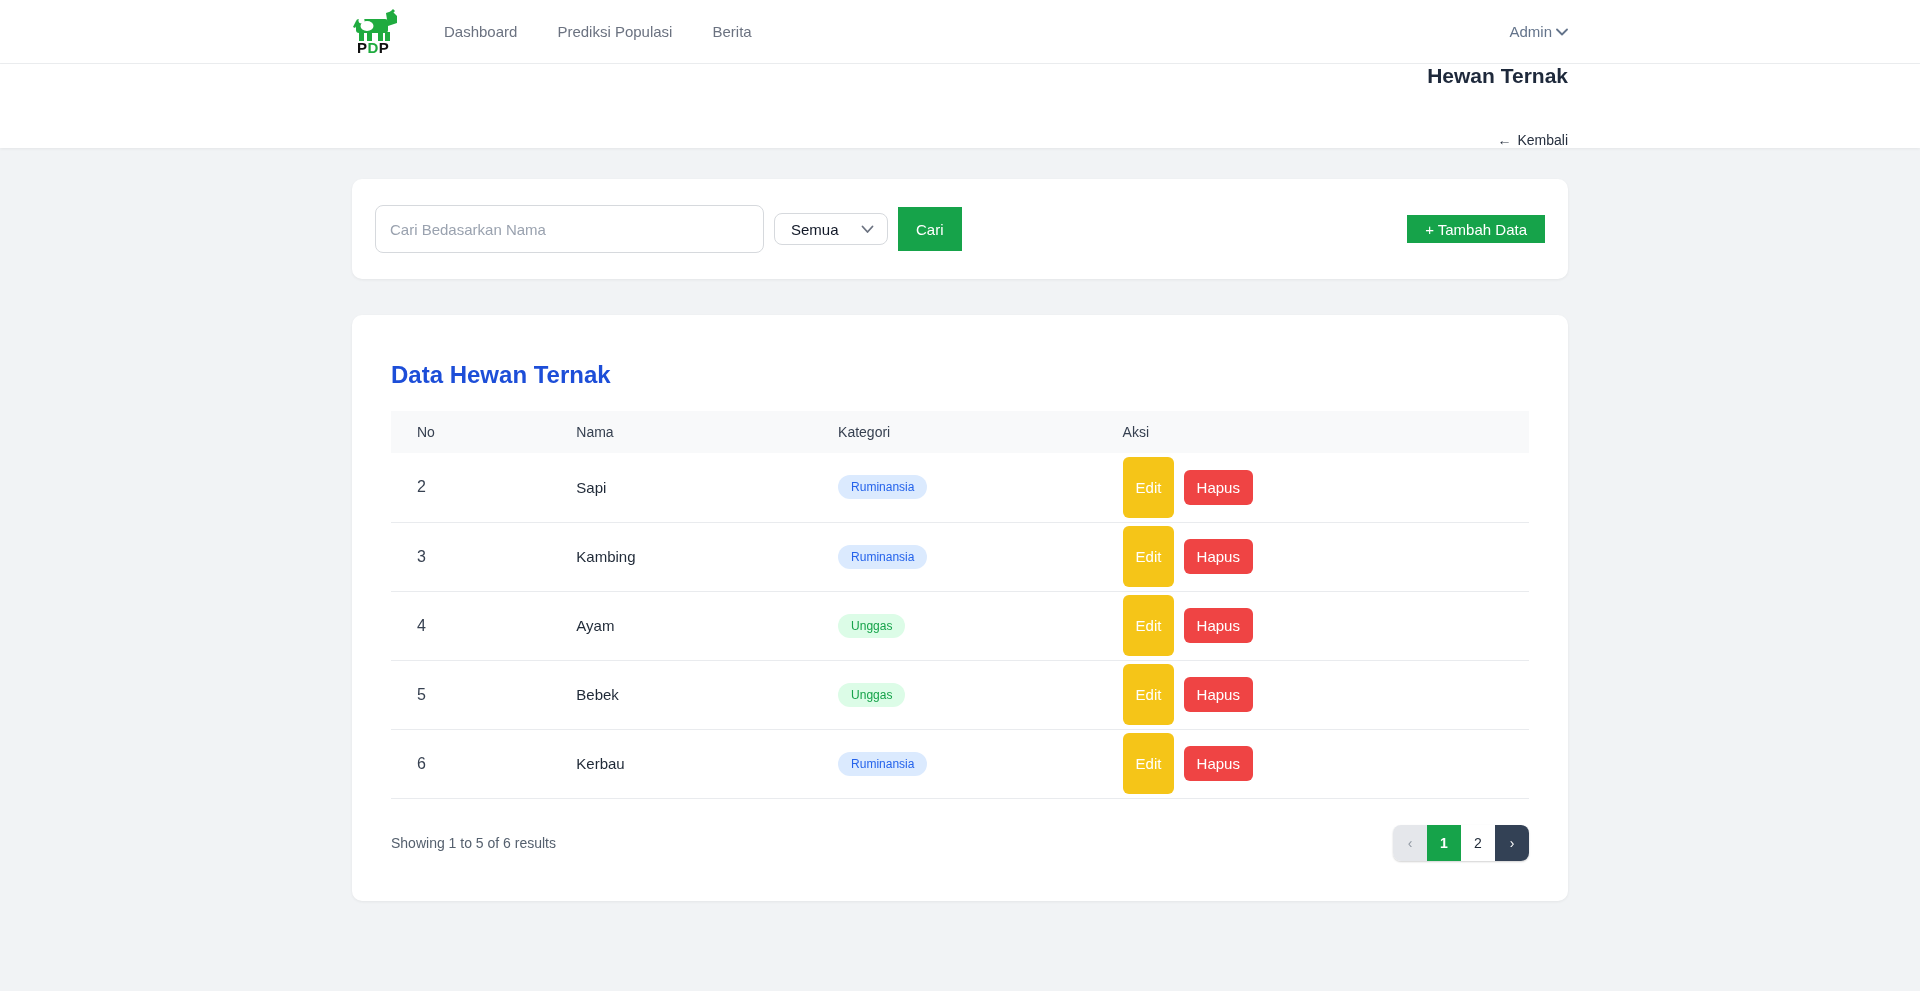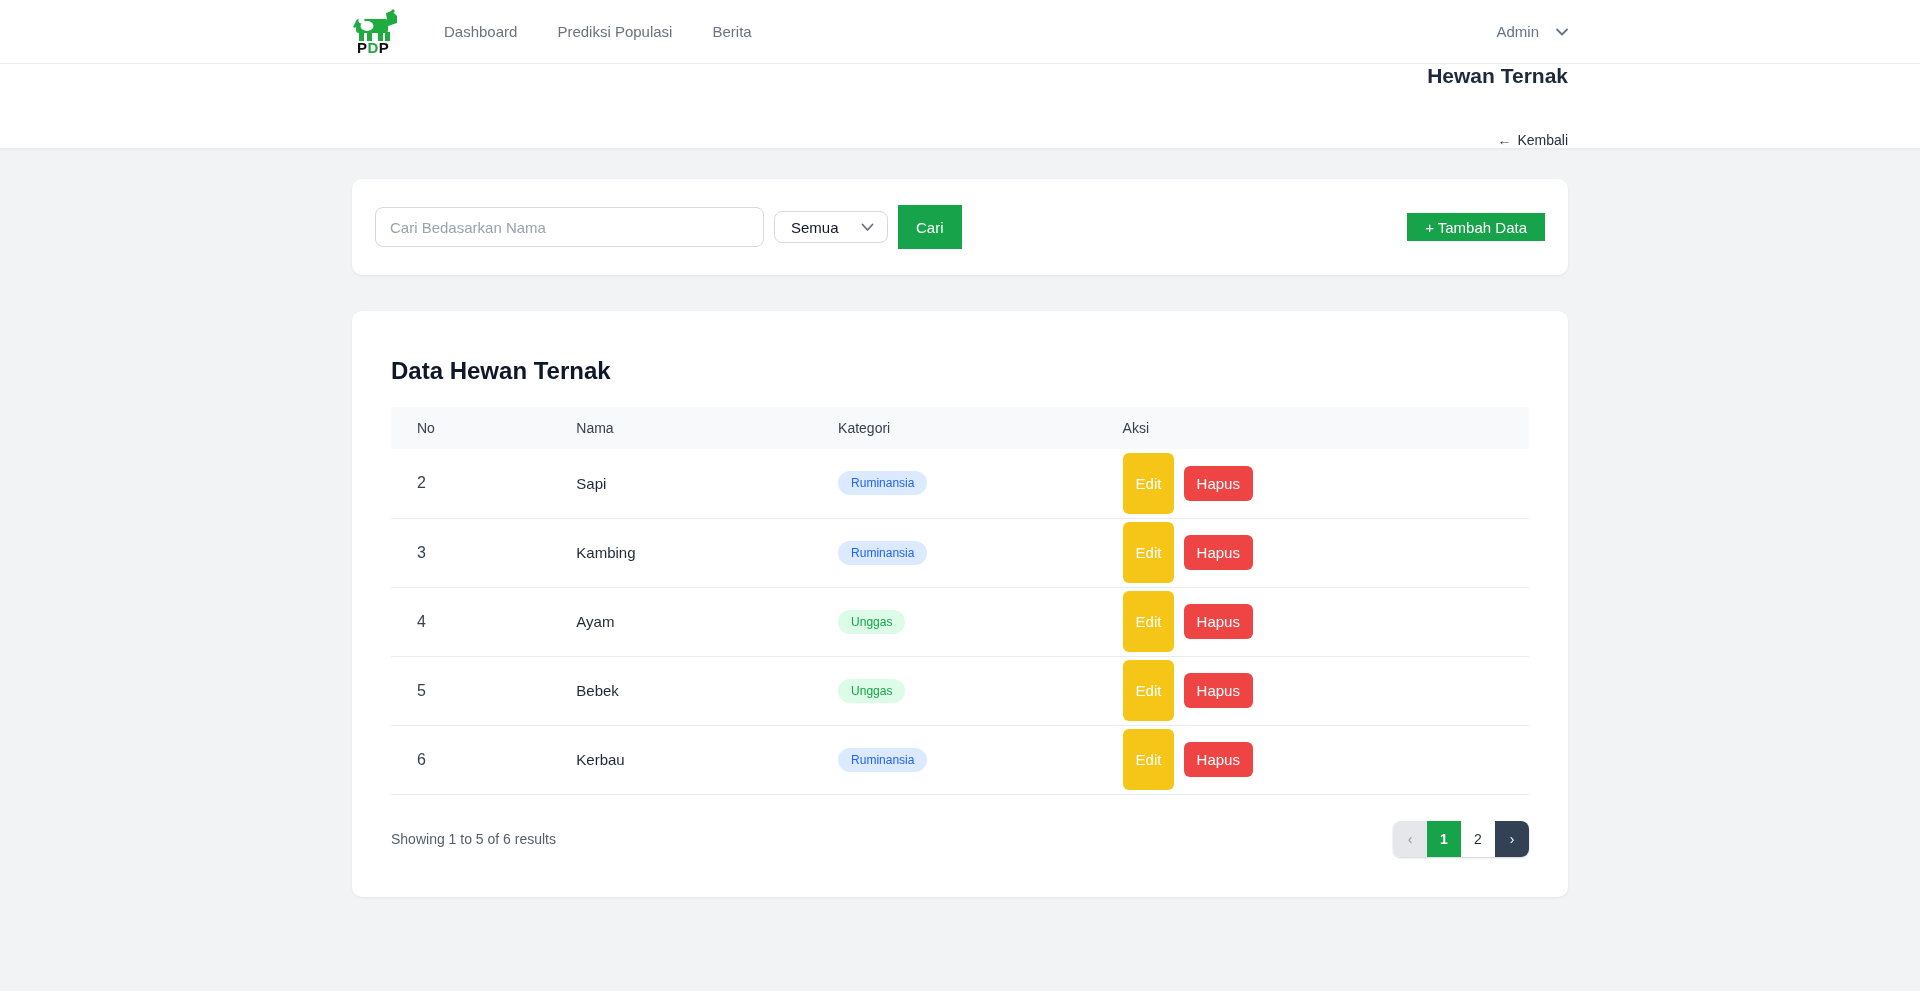--- a/index.html
+++ b/index.html
@@ -10,50 +10,50 @@
     overflow: hidden;
   }
   .container { width: 1216px; margin: 0 auto; }
 
   
   .navbar { background: #fff; border-bottom: 1px solid #eceef0; height: 64px; }
   .nav-inner { height: 100%; display: flex; align-items: center; }
   .logo { display: flex; align-items: center; cursor: pointer; }
   .nav-links { display: flex; gap: 40px; margin-left: 44px; }
   .nav-link { color: #6b7280; font-size: 15px; cursor: pointer; line-height: 64px; }
-  .nav-right { margin-left: auto; display: flex; align-items: center; gap: 17px;
+  .nav-right { margin-left: auto; display: flex; align-items: center; gap: 4px;
                color: #64748b; font-size: 15px; cursor: pointer; }
 
   
   .page-header { background: #fff; box-shadow: 0 1px 3px rgba(0,0,0,.06); position: relative; z-index: 2; }
   .header-inner { height: 84px; display: flex; align-items: flex-end; justify-content: space-between; flex-direction: column; }
   .page-title { font-size: 21px; font-weight: 700; color: #1e293b; }
   .back-link { font-size: 14px; font-weight: 500; color: #27303f; display: flex;
                align-items: center; gap: 6px; cursor: pointer; }
 
   
   .content { padding-top: 31px; }
   .card { background: #fff; border-radius: 10px; box-shadow: 0 1px 3px rgba(0,0,0,.06); }
 
   .search-card { display: flex; align-items: center; padding: 26px 23px; gap: 10px; }
-  .search-input { width: 389px; height: 40px; border: 1px solid #d6d9dd; border-radius: 8px;
+  .search-input { width: 389px; height: 48px; border: 1px solid #d6d9dd; border-radius: 8px;
                   padding: 0 14px; font-size: 15px; color: #111827; outline: none;
                   font-family: inherit; }
   .search-input::placeholder { color: #9aa2af; }
   .select { width: 114px; height: 32px; border: 1px solid #d6d9dd; border-radius: 8px;
             display: flex; align-items: center; justify-content: space-between;
             padding: 0 13px 0 16px; font-size: 15px; color: #111827; background: #fff;
             cursor: pointer; }
   .btn { border: none; border-radius: 0; color: #fff; font-size: 15px; cursor: pointer;
          font-family: inherit; }
   .btn-cari { background: #16a34a; height: 44px; padding: 0 18px; font-weight: 500; }
   .btn-add  { background: #16a34a; height: 28px; padding: 0 18px; margin-left: auto; font-weight: 500; }
 
   .table-card { margin-top: 36px; padding: 46px 39px 40px; }
-  .table-title { font-size: 24px; font-weight: 700; color: #0f172a; margin-bottom: 22px; }
+  .table-title { font-size: 24px; font-weight: 700; color: #1d4ed8; margin-bottom: 22px; }
 
   table { width: 100%; border-collapse: collapse; }
   th { background: #f8f9fa; text-align: left; font-size: 14px; font-weight: 500;
        color: #374151; padding: 13px 26px; }
   td { height: 69px; padding: 0 26px; border-bottom: 1px solid #e9ebee;
        font-size: 15px; color: #1f2937; vertical-align: middle; }
   td.td-no { font-size: 16px; color: #374151; }
 
   .badge { display: inline-block; border-radius: 999px; padding: 5px 13px;
            font-size: 12px; font-weight: 500; }

